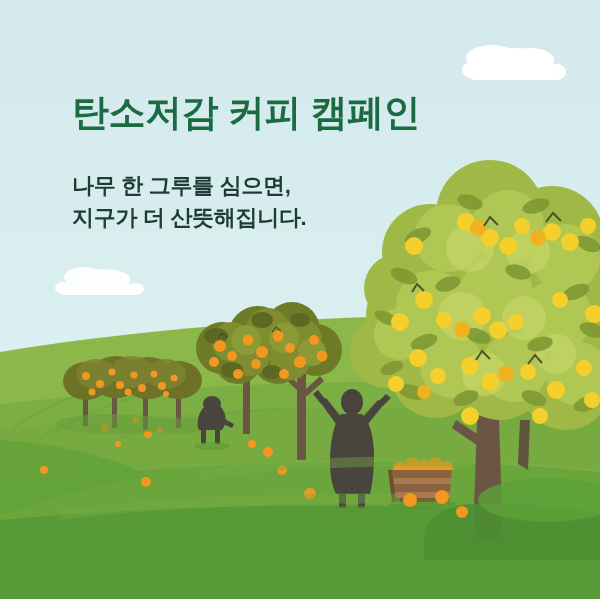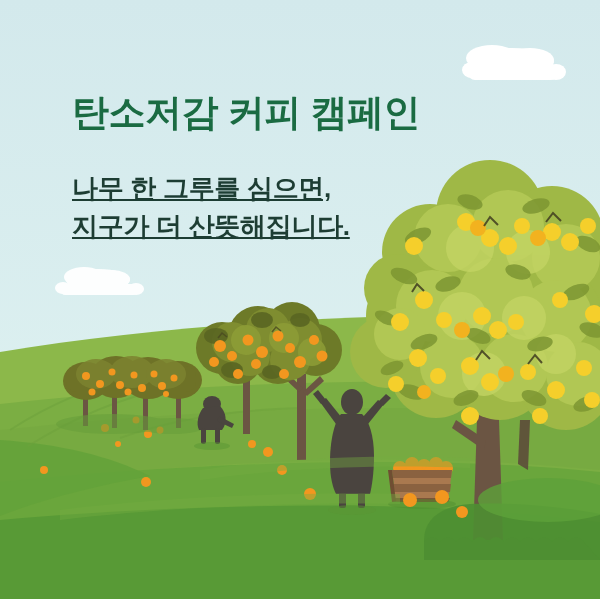--- a/index.html
+++ b/index.html
@@ -38,27 +38,26 @@
     font-weight: bold;
     letter-spacing: -0.5px;
     color: #1a6b42;
     white-space: nowrap;
     line-height: 1.15;
   }
   .subtitle {
     position: absolute;
     left: 72px;
     top: 170px;
-    font-size: 26px;
+    font-size: 22px;
     font-weight: bold;
     letter-spacing: -0.3px;
     color: #1d3d33;
     line-height: 1.45;
     white-space: pre-line;
-    text-decoration: underline;
   }
 </style>
 </head>
 <body>
 
 <div id="poster">
 
   <svg id="scene" viewBox="0 0 600 599" preserveAspectRatio="none" xmlns="http://www.w3.org/2000/svg">
 
     <defs>

